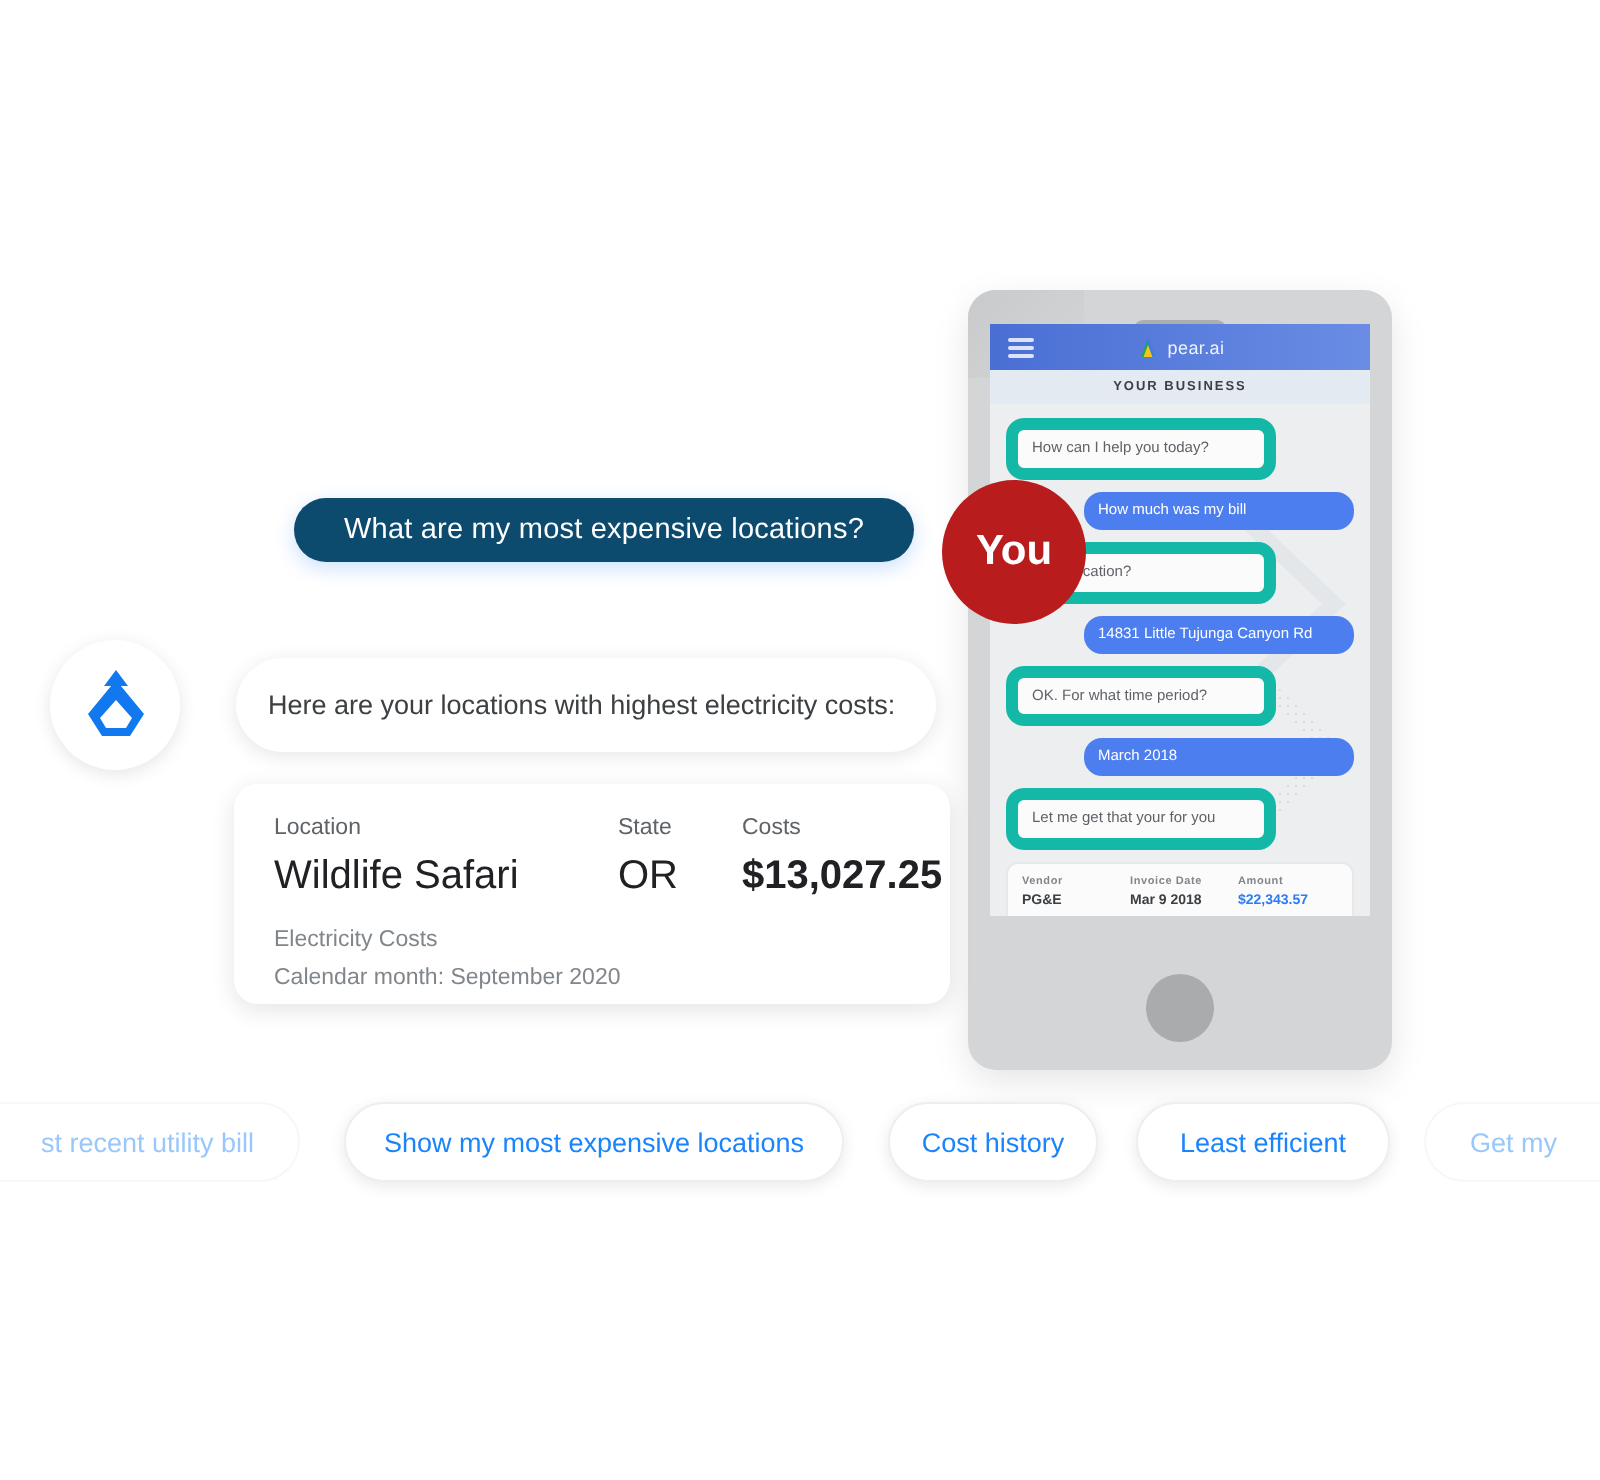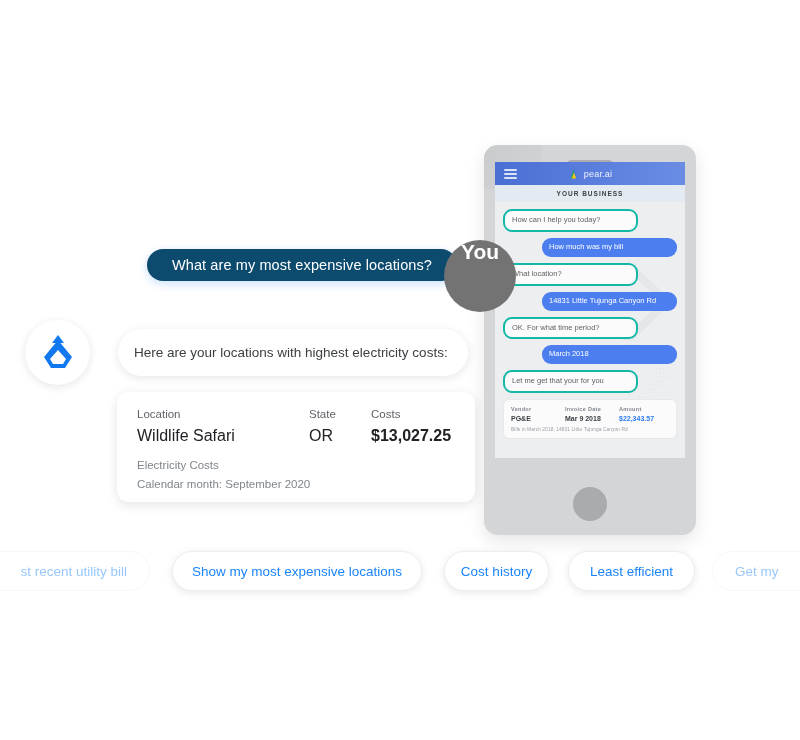--- a/index.html
+++ b/index.html
@@ -137,21 +137,21 @@
     font-size: 7.5px;
     line-height: 1.45;
     padding: 4px 7px;
     border-radius: 9px;
     margin-bottom: 6px;
     z-index: 1;
   }
   .msg.bot {
     background: #fbfbfc;
     color: #5f6368;
-    border: 2px solid #14b8a6;
+    border: 6px solid #14b8a6;
   }
   .msg.me {
     background: #4c7ef0;
     color: #ffffff;
     margin-left: auto;
     text-align: left;
     border: none;
   }
 
   .invoice-card {
@@ -203,28 +203,28 @@
     box-shadow: 0 3px 10px rgba(18,120,240,0.22);
   }
   .user-bubble span {
     color: #ffffff;
     font-size: 14.5px;
     letter-spacing: 0.1px;
   }
 
   .you-badge {
     position: absolute;
-    left: 444px;
+    left: 471px;
     top: 240px;
     width: 72px;
     height: 72px;
     border-radius: 50%;
-    background: #737373;
-    display: flex;
-    align-items: flex-start;
+    background: #b91c1c;
+    display: flex;
+    align-items: center;
     justify-content: center;
     z-index: 6;
   }
   .you-badge span {
     color: #ffffff;
     font-size: 21px;
     font-weight: bold;
   }
 
   .bot-avatar {
@@ -274,21 +274,21 @@
     display: grid;
     grid-template-columns: 172px 62px 1fr;
     align-items: baseline;
   }
   .rc-h {
     font-size: 11.5px;
     color: #5f6368;
     padding-bottom: 7px;
   }
   .rc-v {
-    font-size: 16px;
+    font-size: 20px;
     color: #202124;
   }
   .rc-v.bold { font-weight: bold; }
   .rc-sub {
     margin-top: 11px;
     font-size: 11.5px;
     color: #80868b;
     line-height: 1.65;
   }
 

